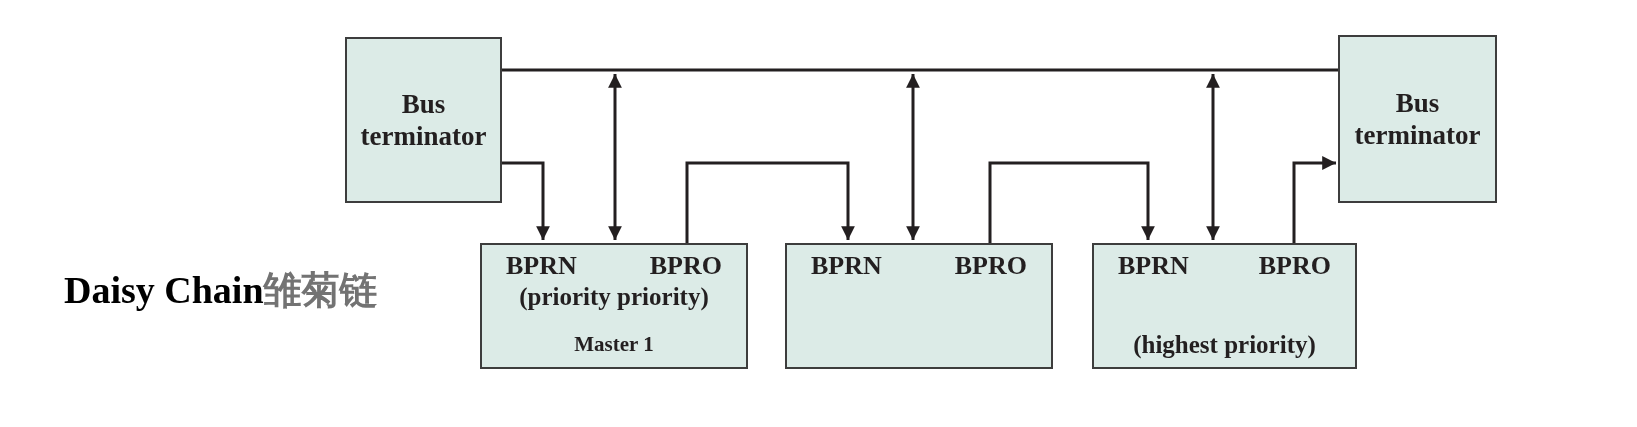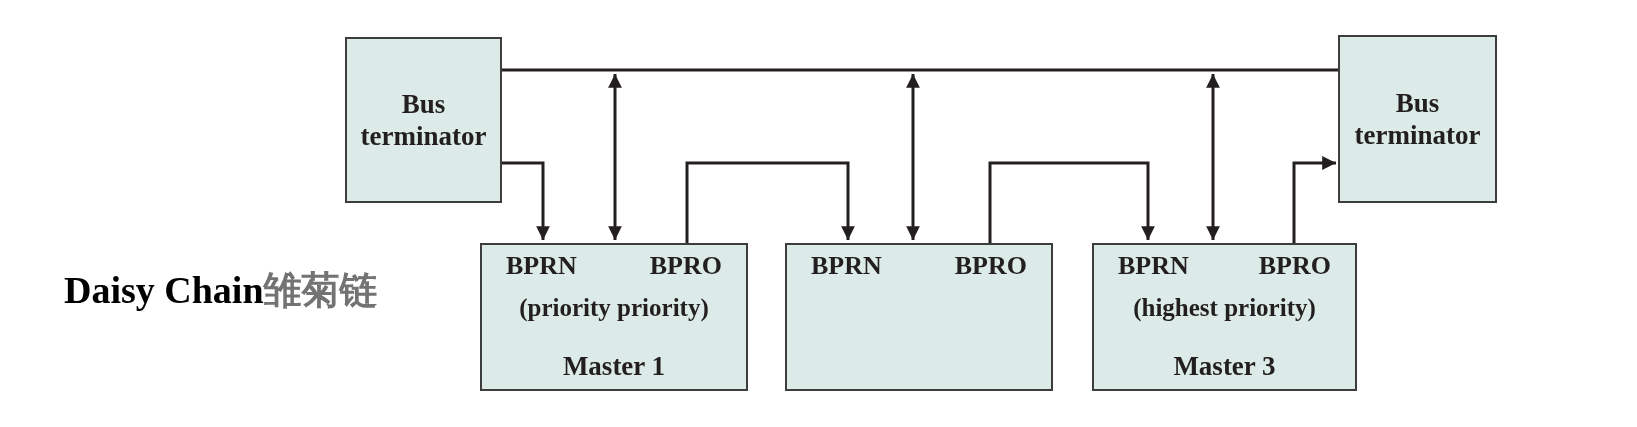--- a/index.html
+++ b/index.html
@@ -36,21 +36,21 @@
     align-items: center;
     justify-content: flex-start;
     font-size: 27px;
     line-height: 32px;
     padding: 16px 10px;
   }
   .terminator-left  { left: 345px; top: 37px; width: 157px; height: 166px; }
   .terminator-right { left: 1338px; top: 35px; width: 159px; height: 168px; }
   .master {
     top: 243px;
-    height: 148px;
+    height: 126px;
     display: flex;
     flex-direction: column;
     justify-content: space-between;
     padding: 6px 0 8px 0;
   }
   .master-1 { left: 480px;  width: 268px; }
   .master-2 { left: 785px;  width: 268px; }
   .master-3 { left: 1092px; width: 265px; }
   .pin-row {
     display: flex;
@@ -58,21 +58,21 @@
     padding: 0 24px;
     font-size: 26px;
     line-height: 30px;
   }
   .note-row {
     font-size: 25px;
     line-height: 28px;
     min-height: 28px;
   }
   .name-row {
-    font-size: 27px;
+    font-size: 21px;
     line-height: 30px;
     margin-top: 16px;
   }
   .caption {
     position: absolute;
     left: 64px;
     top: 266px;
     font-size: 38px;
     font-weight: bold;
     line-height: 48px;
@@ -131,20 +131,19 @@
     </div>
     <div class="note-row"></div>
   </div>
 
   <div class="box master master-3">
     <div class="pin-row">
       <span>BPRN</span>
       <span>BPRO</span>
     </div>
     <div class="note-row">(highest priority)</div>
-    <div class="name-row">Master 3</div>
   </div>
 
   <div class="caption">
     <span class="en">Daisy Chain</span><span class="zh">雏菊链</span>
   </div>
 
 </div>
 
 </body></html>

